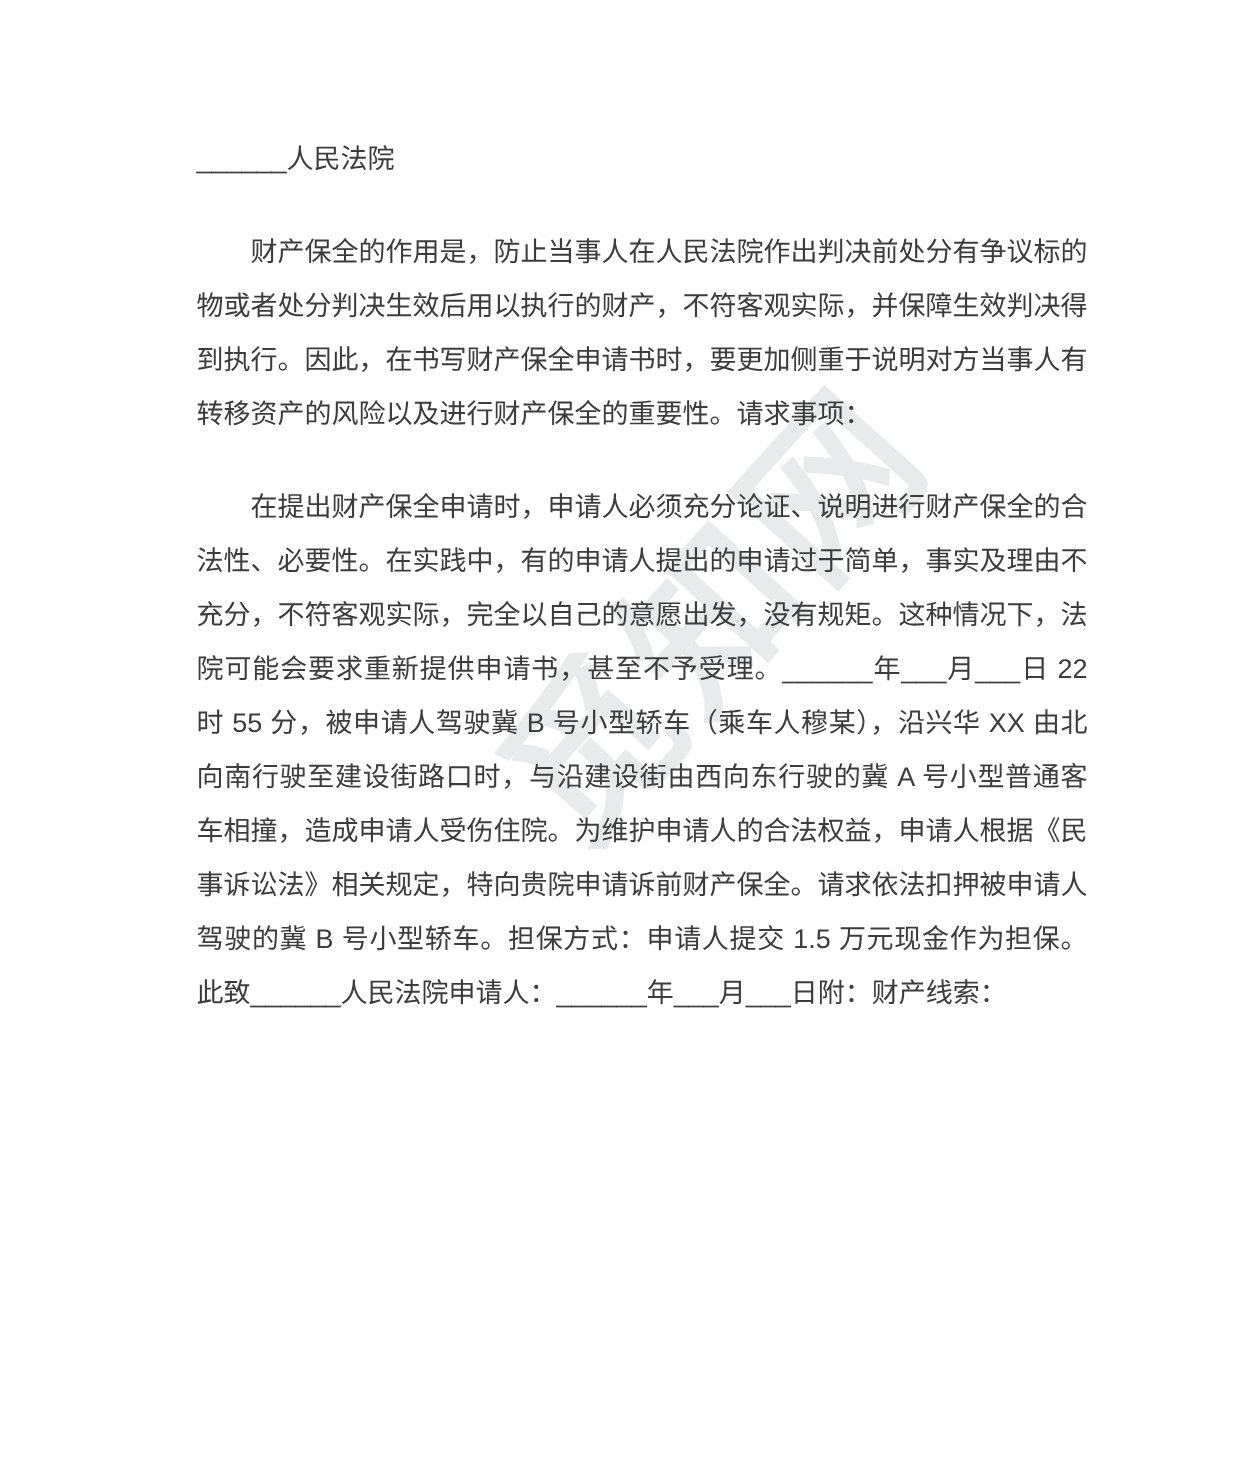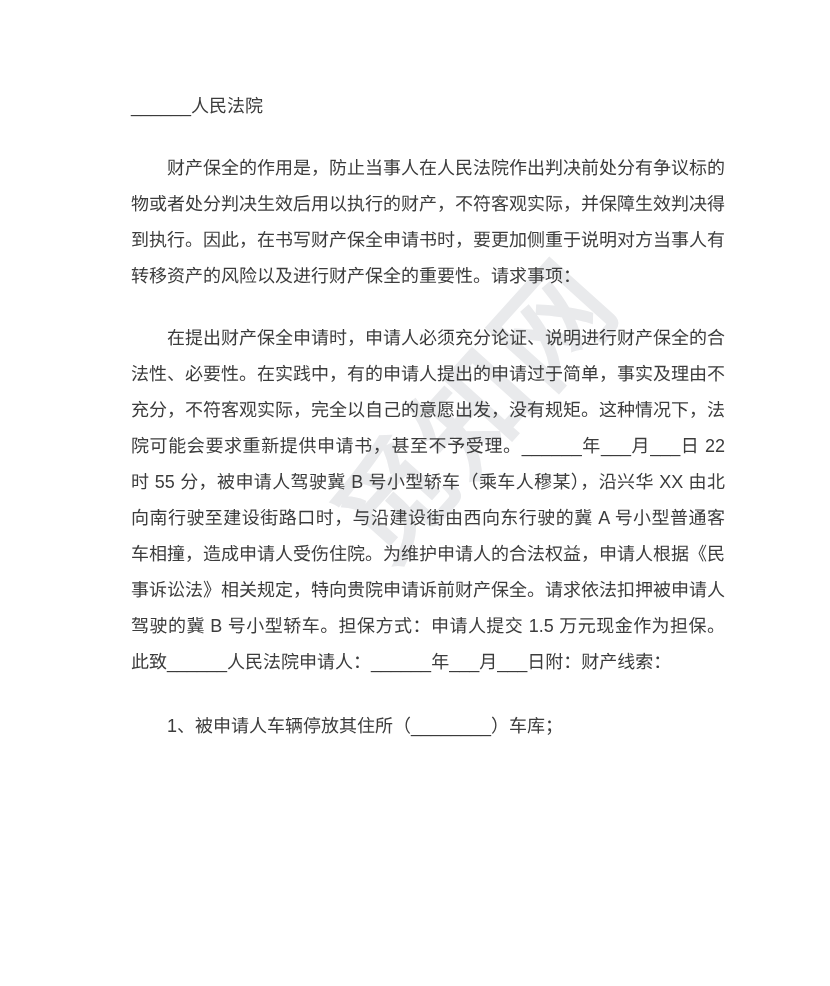--- a/index.html
+++ b/index.html
@@ -93,16 +93,15 @@
 
     <p class="blk heading-court">______人民法院</p>
 
 
     <p class="blk para">财产保全的作用是，防止当事人在人民法院作出判决前处分有争议标的物或者处分判决生效后用以执行的财产，不符客观实际，并保障生效判决得到执行。因此，在书写财产保全申请书时，要更加侧重于说明对方当事人有转移资产的风险以及进行财产保全的重要性。请求事项：</p>
 
 
 
     <p class="blk para">在提出财产保全申请时，申请人必须充分论证、说明进行财产保全的合法性、必要性。在实践中，有的申请人提出的申请过于简单，事实及理由不充分，不符客观实际，完全以自己的意愿出发，没有规矩。这种情况下，法院可能会要求重新提供申请书，甚至不予受理。______年___月___日 22 时 55 分，被申请人驾驶冀 B 号小型轿车（乘车人穆某），沿兴华 XX 由北向南行驶至建设街路口时，与沿建设街由西向东行驶的冀 A 号小型普通客车相撞，造成申请人受伤住院。为维护申请人的合法权益，申请人根据《民事诉讼法》相关规定，特向贵院申请诉前财产保全。请求依法扣押被申请人驾驶的冀 B 号小型轿车。担保方式：申请人提交 1.5 万元现金作为担保。此致______人民法院申请人：______年___月___日附：财产线索：</p>
 
-    <p class="blk para-last">1、被申请人车辆停放其住所（________）车库；</p>
 
   </div>
 </div>
 
 </body></html>

